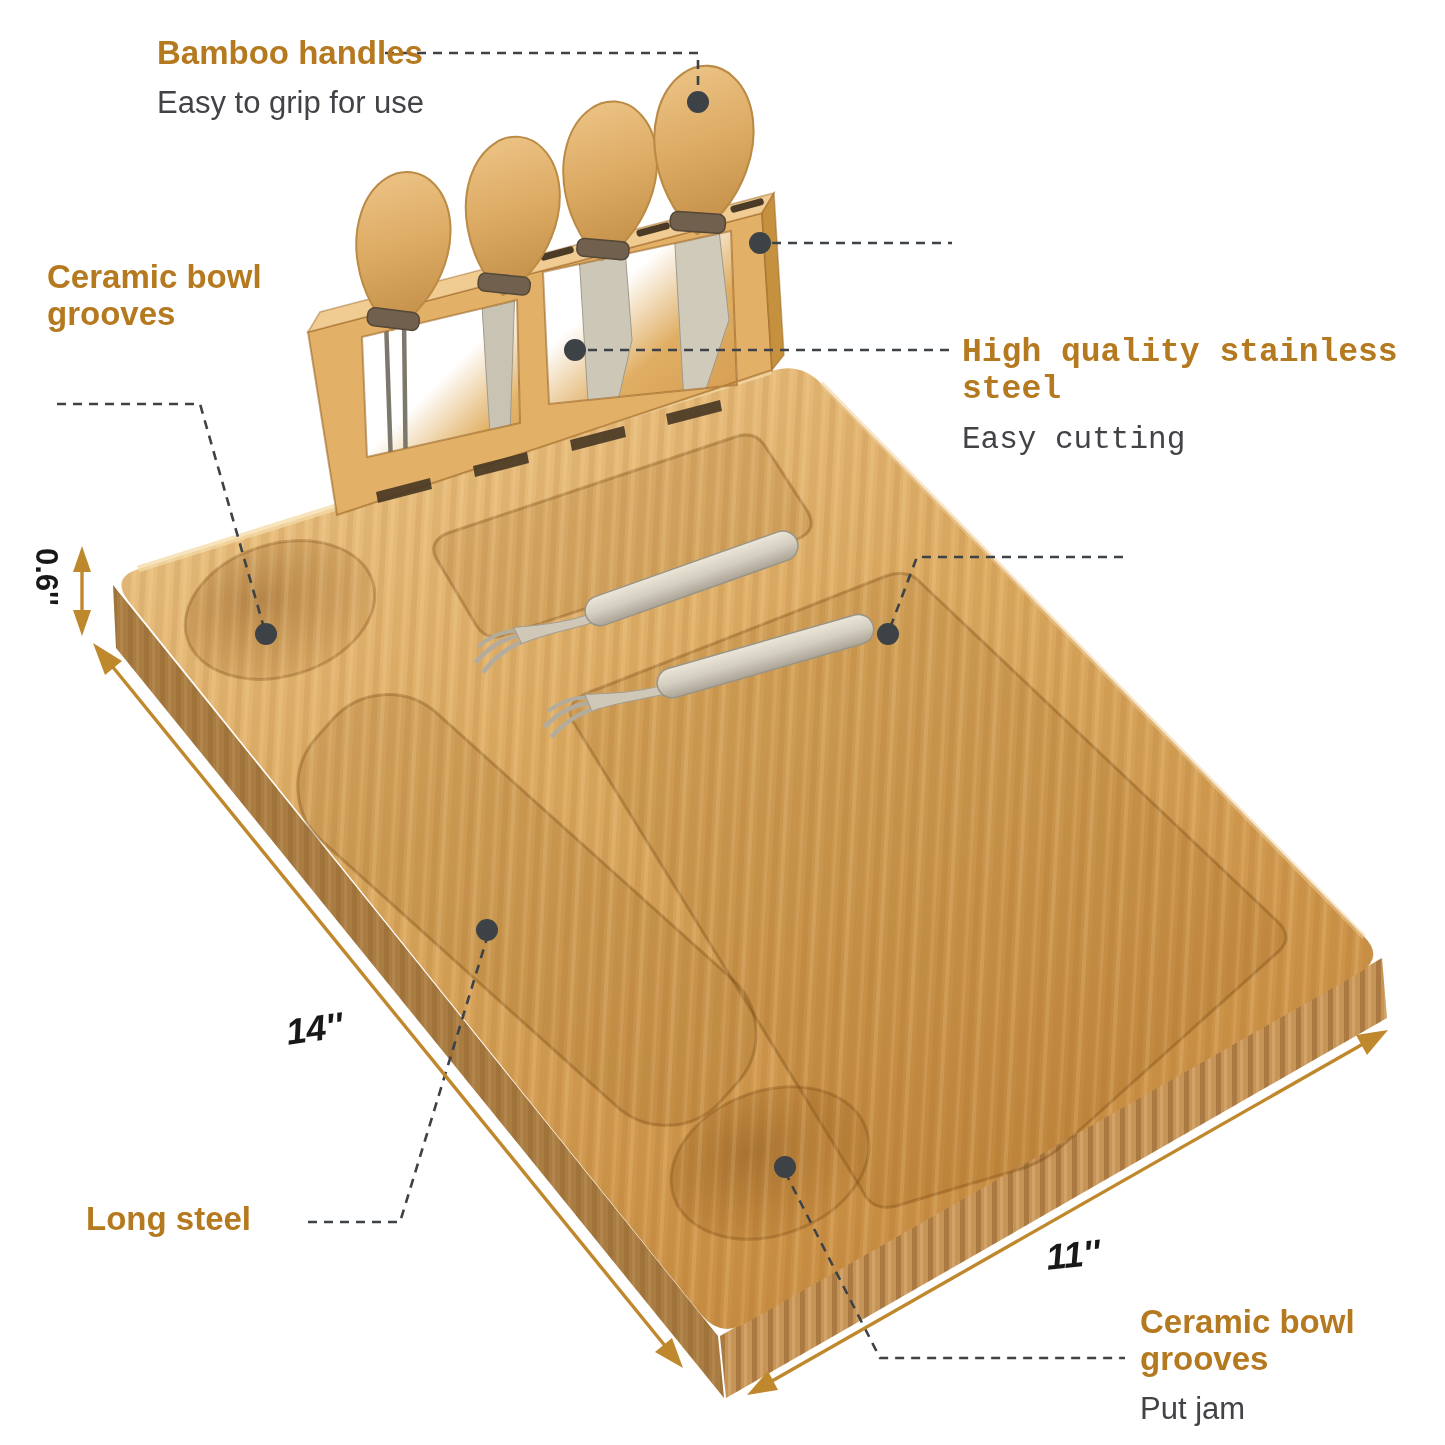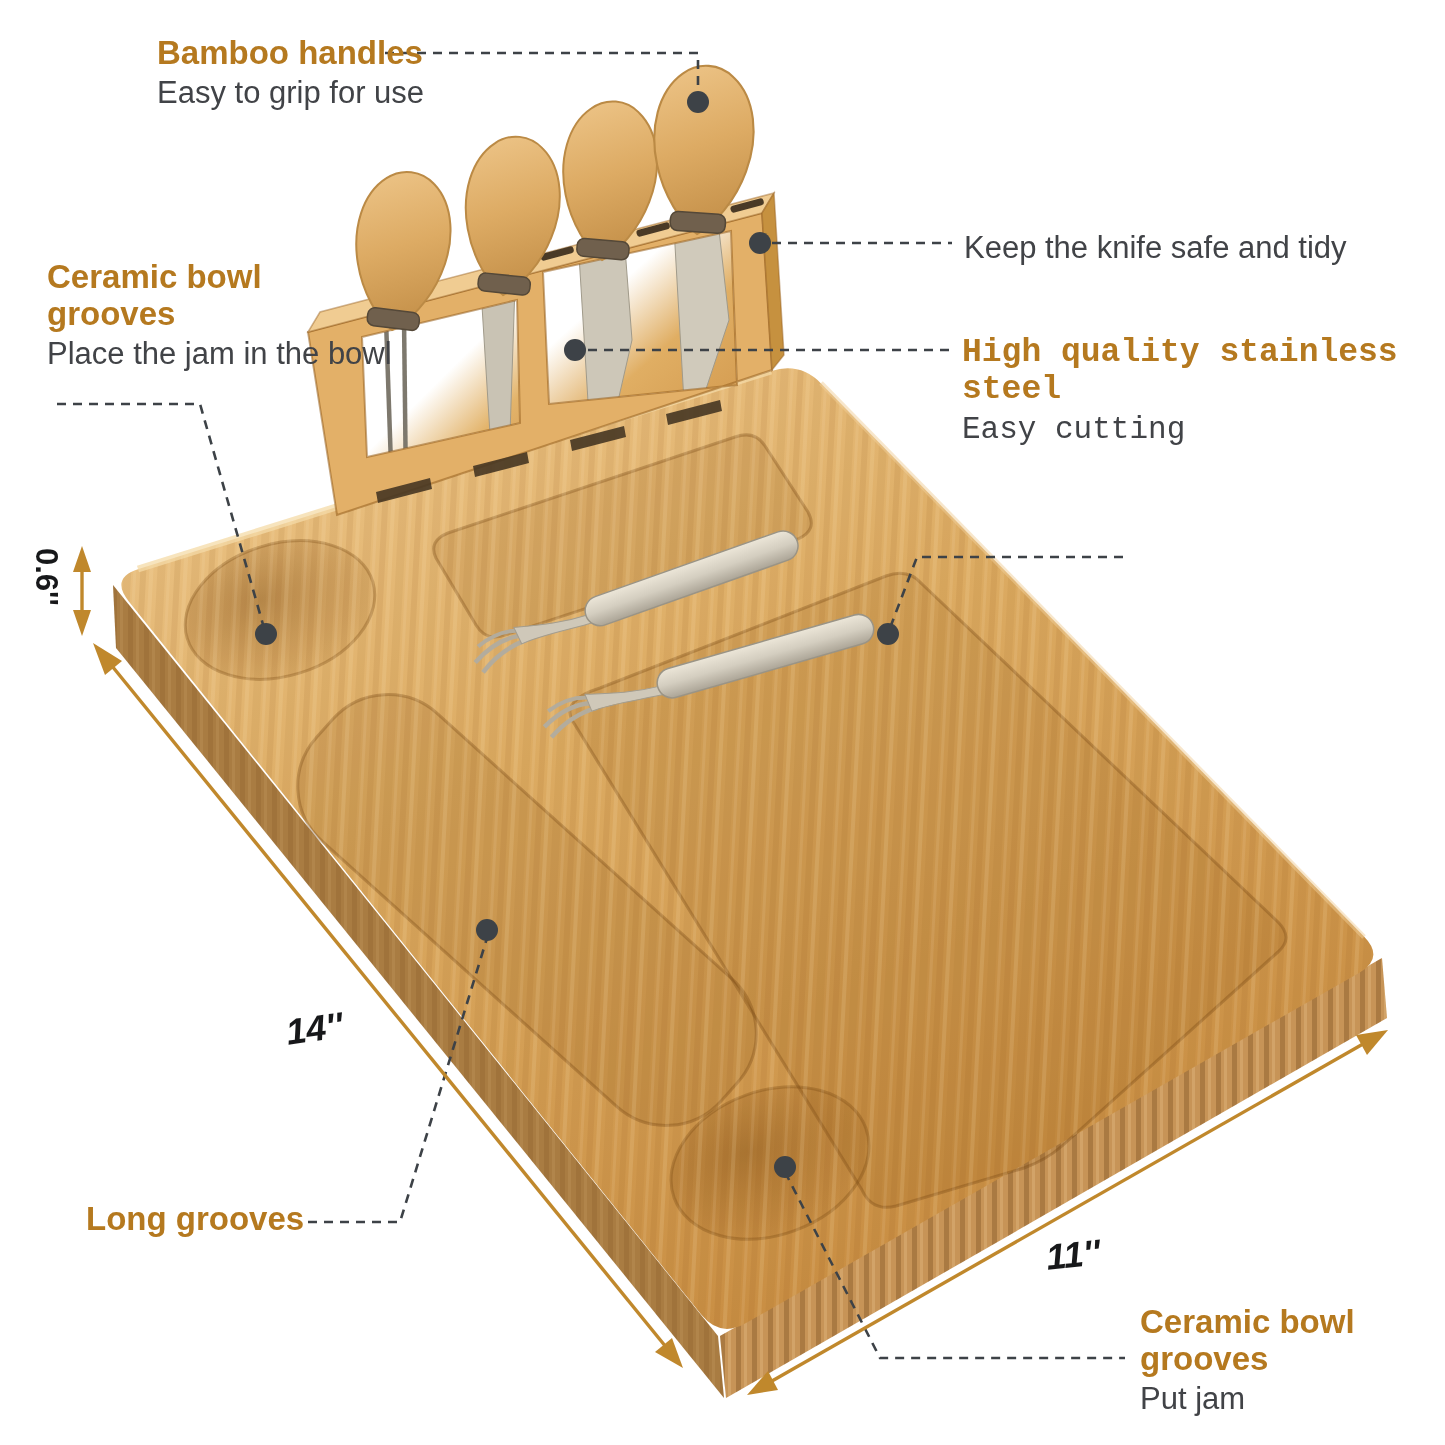--- a/index.html
+++ b/index.html
@@ -3,21 +3,21 @@
 <meta charset="utf-8">
 <style>
   html,body{margin:0;padding:0;background:#ffffff;}
   .stage{
     position:relative;width:1445px;height:1445px;background:#ffffff;overflow:hidden;
     font-family:"Liberation Sans",sans-serif;
   }
   .stage svg{position:absolute;left:0;top:0;}
   .label{position:absolute;}
   .label .t{font-weight:bold;color:var(--accent);font-size:33px;line-height:37px;}
-  .label .d{color:var(--text);font-size:31px;line-height:37px;margin-top:3px;}
+  .label .d{color:var(--text);font-size:31px;line-height:37px;margin-top:13px;}
   .dimlabel{position:absolute;font-weight:bold;color:#17181a;font-size:34px;}
   .italic{font-style:italic;}
   .leader{stroke:var(--leader);stroke-width:2.6;fill:none;stroke-dasharray:9 7;}
   .dot{fill:var(--leader);}
   .dim{stroke:var(--dimension);stroke-width:3.4;fill:none;}
   .dimhead{fill:var(--dimension);stroke:none;}
 </style>
 </head>
 <body>
 
@@ -211,35 +211,33 @@
   </svg>
 
   <div class="label" style="left:157px;top:34px;">
     <div class="t">Bamboo handles</div>
     <div class="d">Easy to grip for use</div>
   </div>
 
   <div class="label" style="left:47px;top:258px;">
     <div class="t">Ceramic bowl</div>
     <div class="t">grooves</div>
-    <div class="d">Place the jam in the bowl</div>
   </div>
 
   <div class="label" style="left:964px;top:226px;">
-    <div class="d">Keep the knife safe and tidy</div>
   </div>
 
   <div class="label" style="left:962px;top:334px;font-family:Liberation Mono, monospace;">
     <div class="t">High quality stainless steel</div>
     <div class="d">Easy cutting</div>
   </div>
 
 
   <div class="label" style="left:86px;top:1200px;">
-    <div class="t">Long grooves</div>
+    <div class="t">Long steel</div>
   </div>
 
   <div class="label" style="left:1140px;top:1303px;">
     <div class="t">Ceramic bowl</div>
     <div class="t">grooves</div>
     <div class="d">Put jam</div>
   </div>
 
   <div class="dimlabel" style="left:64px;top:548px;transform:rotate(90deg);transform-origin:0 0;font-size:31px;">0.6''</div>
 

